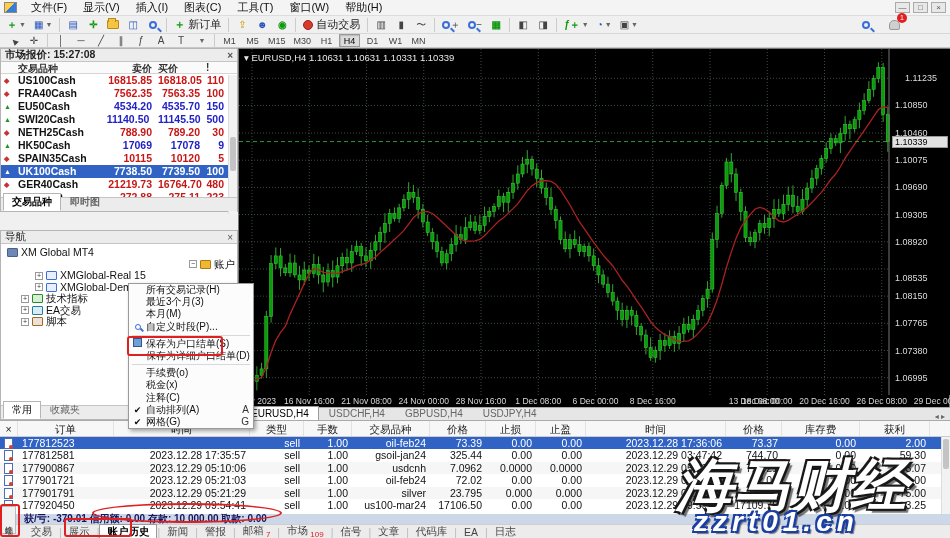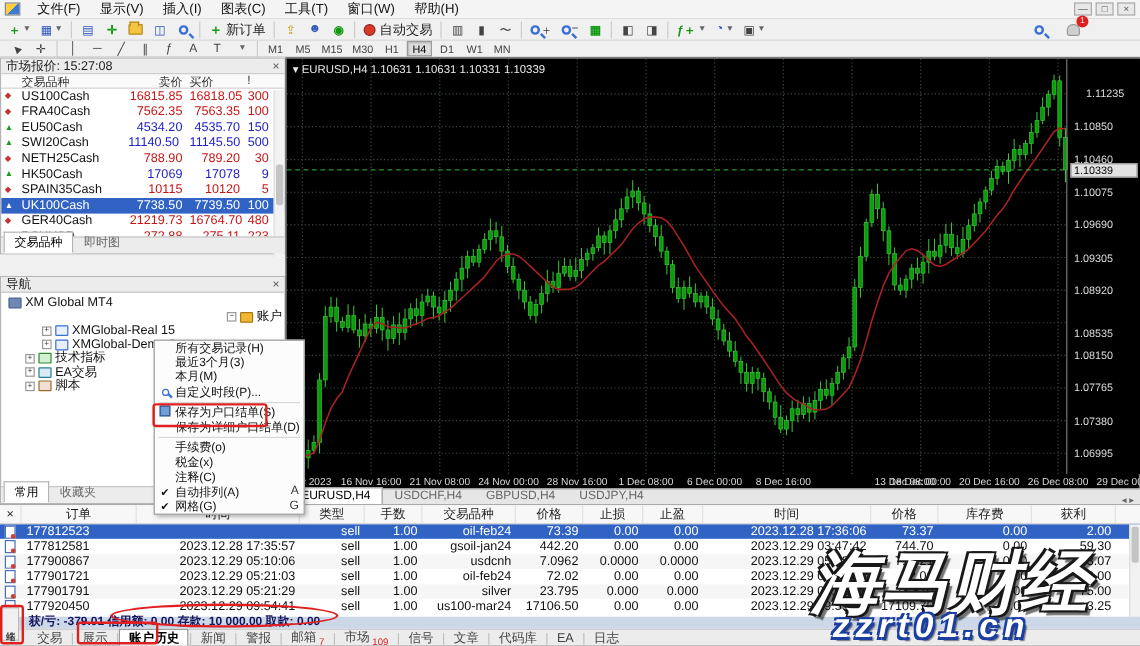--- a/index.html
+++ b/index.html
@@ -227,39 +227,39 @@
         <span class="tfbtn">M15</span>
         <span class="tfbtn">M30</span>
         <span class="tfbtn">H1</span>
         <span class="tfbtn active">H4</span>
         <span class="tfbtn">D1</span>
         <span class="tfbtn">W1</span>
         <span class="tfbtn">MN</span>
       </span>
   </div>
 
-  <div class="panel" style="left:0; top:48px; width:238px; height:164px;">
+  <div class="panel" style="left:0; top:48px; width:238px; height:164px;font-weight:bold;">
     <div class="phead">
       <span>市场报价: 15:27:08</span>
       <span class="x">×</span>
     </div>
     <div class="mw-cols" id="mw-cols">
         <div></div>
         <div>交易品种</div>
         <div style="text-align: right;">卖价</div>
         <div style="">买价</div>
         <div>!</div>
       </div>
     <div id="mw-rows" style="height:139px; overflow:hidden;">
         <div class="mw-row">
           <div style="color: rgb(200, 50, 50); font-size: 7px;">◆</div>
           <div>US100Cash</div>
           <div class="num" style="color: rgb(200, 22, 22);">16815.85</div>
           <div class="num" style="color: rgb(200, 22, 22);">16818.05</div>
-          <div class="num" style="color: rgb(200, 22, 22);">300</div>
+          <div class="num" style="color: rgb(200, 22, 22);">110</div>
         </div>
         <div class="mw-row">
           <div style="color: rgb(200, 50, 50); font-size: 7px;">◆</div>
           <div>FRA40Cash</div>
           <div class="num" style="color: rgb(200, 22, 22);">7562.35</div>
           <div class="num" style="color: rgb(200, 22, 22);">7563.35</div>
           <div class="num" style="color: rgb(200, 22, 22);">100</div>
         </div>
         <div class="mw-row">
           <div style="color: rgb(26, 154, 26); font-size: 7px;">▲</div>
@@ -751,21 +751,21 @@
           <div>0.00</div>
           <div>2.00</div>
         </div>
         <div class="hgrid hrow">
           <div class="l"><span class="docicon"></span></div>
           <div class="l">177812581</div>
           <div>2023.12.28 17:35:57</div>
           <div>sell</div>
           <div>1.00</div>
           <div>gsoil-jan24</div>
-          <div>442.20</div>
+          <div>325.44</div>
           <div>0.00</div>
           <div>0.00</div>
           <div>2023.12.29 03:47:42</div>
           <div>744.70</div>
           <div>0.00</div>
           <div>59.30</div>
         </div>
         <div class="hgrid hrow">
           <div class="l"><span class="docicon"></span></div>
           <div class="l">177900867</div>

